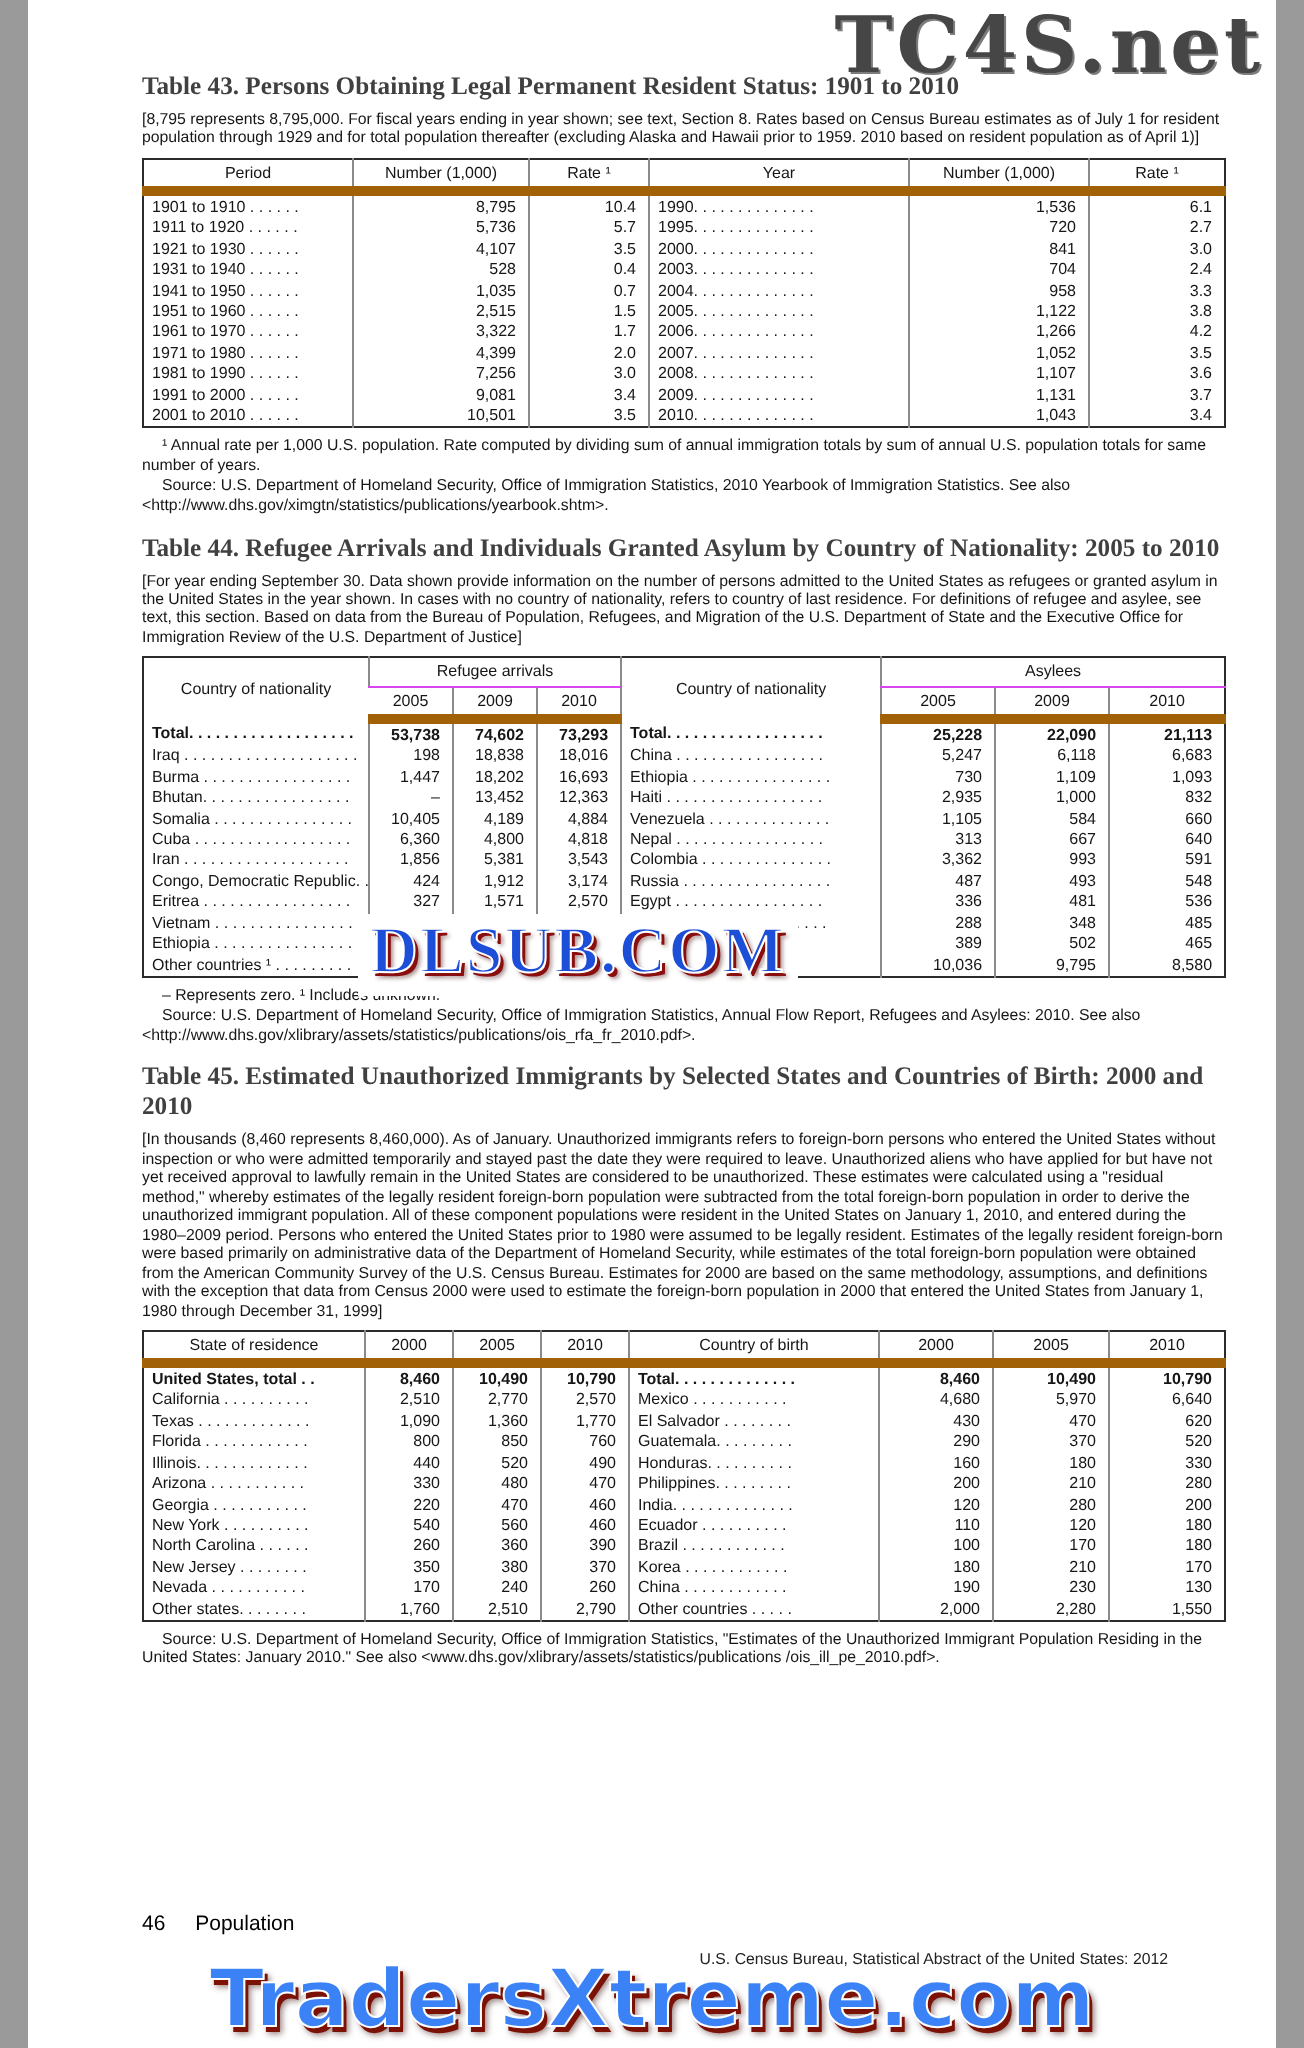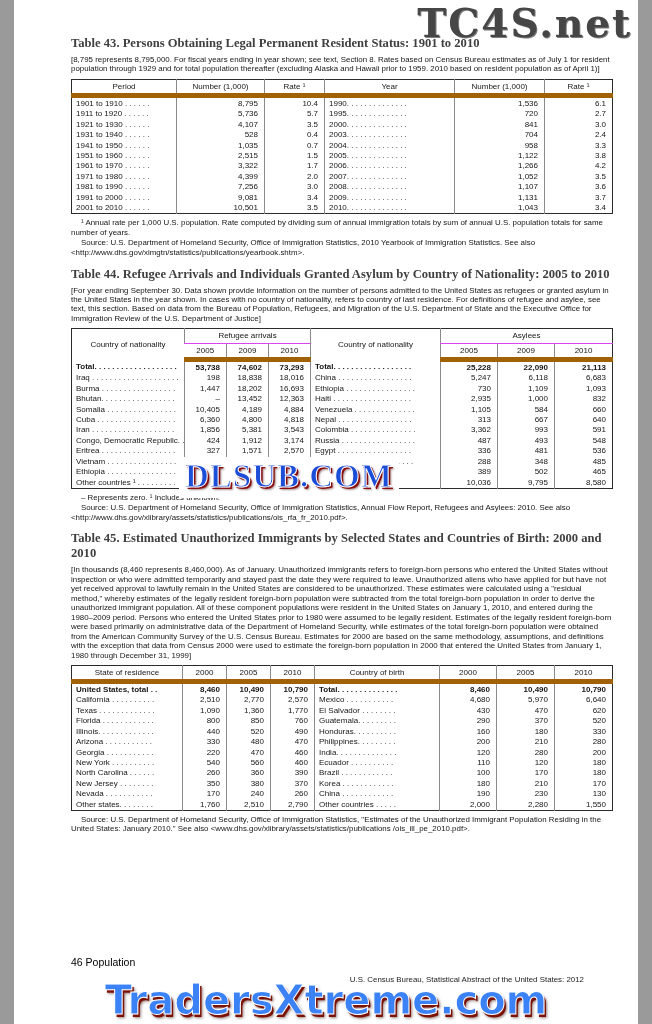--- a/index.html
+++ b/index.html
@@ -26,21 +26,21 @@
   }
   .data thead tr:last-child th { border-bottom:5px solid #a16207; }
   .data th.grp { border-bottom:1px solid #d946ef; }
   .data td, .data th { border-left:1px solid #8a8a8a; }
   .data td:first-child, .data tr th:first-child { border-left:none; }
   .data td { padding:0.5px 3px 0.5px 4px; white-space:nowrap; overflow:hidden; }
   .data td.num { text-align:right; padding-right:6px; }
   .data tr.bold td { font-weight:bold; }
   .fnote { font-size:7.9px; line-height:1.22; text-indent:10px; margin-bottom:1px; }
   .footer-left { position:absolute; left:57px; top:956px; font-size:10.5px; color:#000; }
-  .footer-left .sec { margin-left:0;text-align:right; }
+  .footer-left .sec { margin-left:12px;text-align:right; }
   .footer-right { position:absolute; right:54px; top:975px; font-size:7.9px; color:#222; }
 
   
   .wm-top {
     position:absolute; top:0px; right:6px; z-index:30;
     font-family:"DejaVu Serif", serif; font-weight:bold; font-size:39px;
     color:#464646; letter-spacing:2px; text-shadow:1px 1px 0 #7d7d7d;
   }
   .wm-mid {
     position:absolute; left:108px; bottom:24px; z-index:30;

